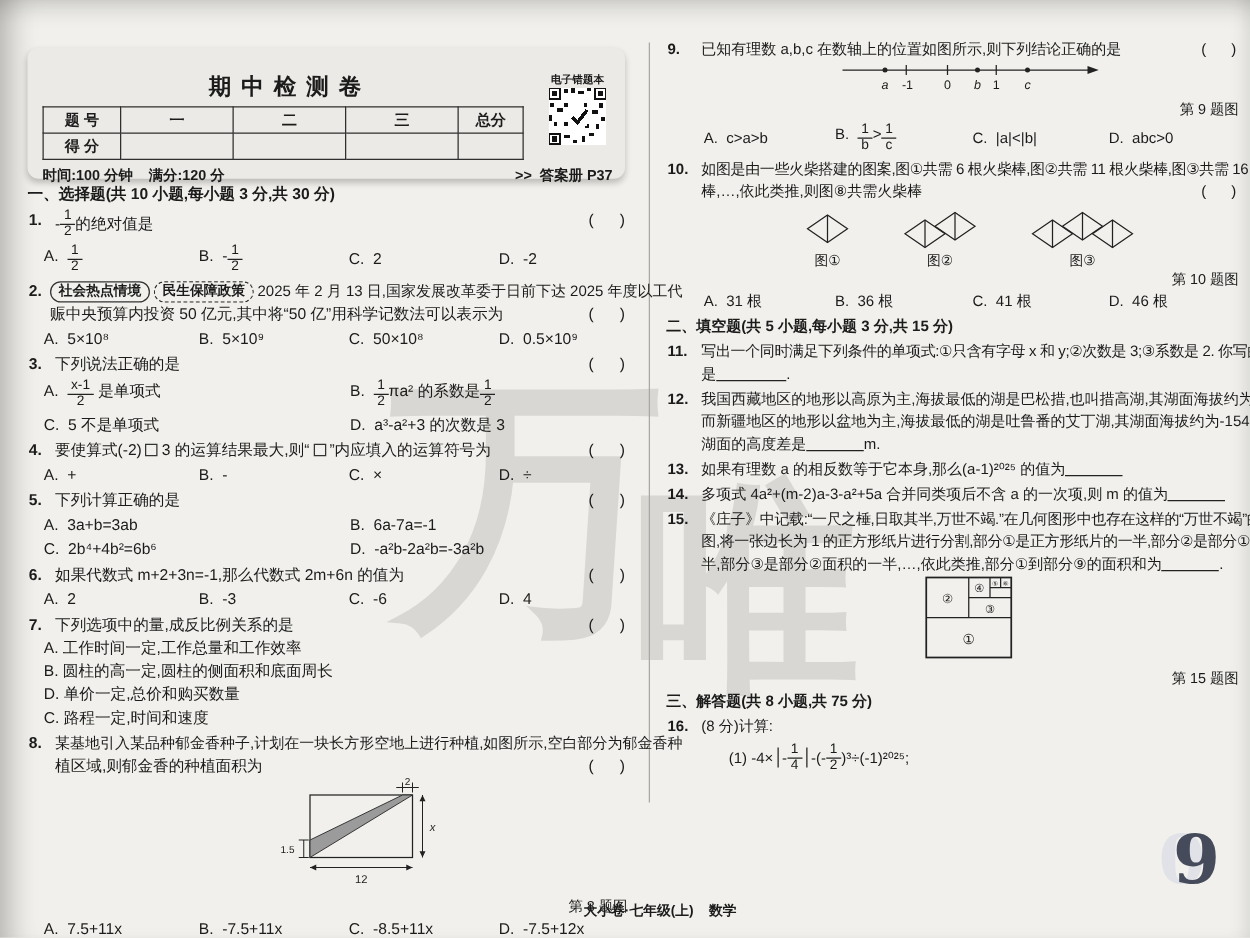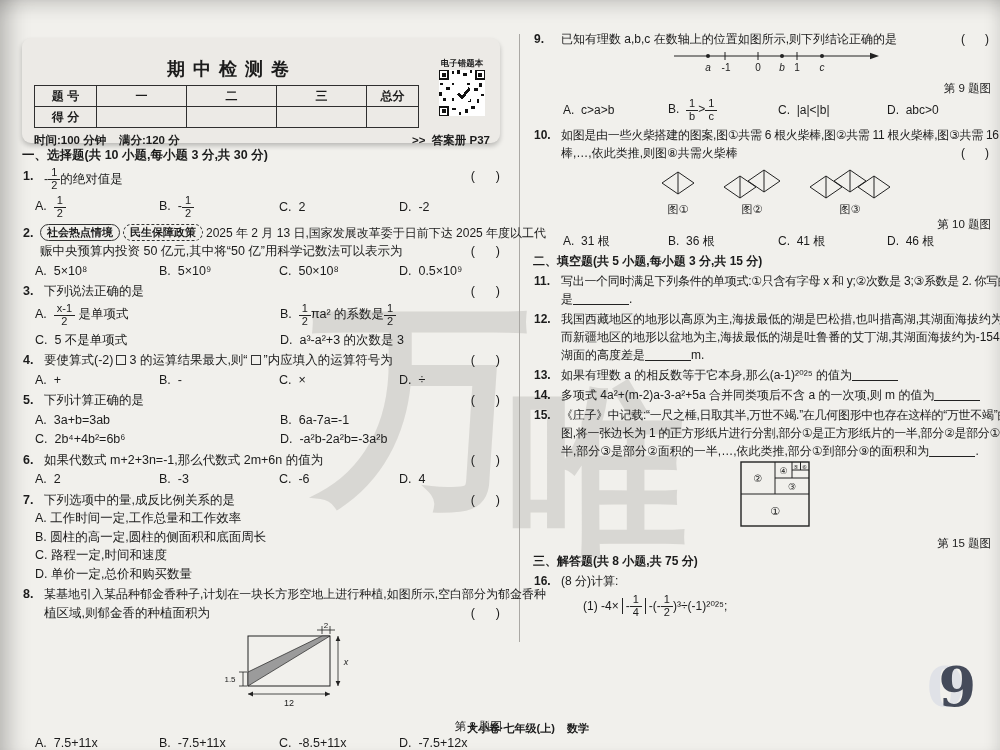--- a/index.html
+++ b/index.html
@@ -45,21 +45,21 @@
 .frac{display:inline-block;vertical-align:-7px;text-align:center;line-height:1.05;font-size:11px;}
 .frac>span{display:block;padding:0 3px;}
 .frac .fn{border-bottom:1px solid #222;}
 .badge{display:inline-block;border:1px solid #333;border-radius:9px;padding:0 6px;font-weight:bold;font-size:11px;line-height:15px;vertical-align:1px;margin-right:3px;}
 .badge.dash{border-style:dashed;}
 .sqbox{display:inline-block;width:10px;height:10px;border:1px solid #333;vertical-align:-1px;margin:0 3px;}
 .blank{display:inline-block;border-bottom:1px solid #222;height:12px;vertical-align:-2px;}
 .b56{width:56px}.b46{width:46px}
 .figwrap{text-align:center;}
 .figcap{text-align:right;font-size:11.5px;line-height:14px;margin-top:1px;}
-.matchrow{display:flex;justify-content:center;gap:24px;align-items:flex-end;margin-top:2px;}
+.matchrow{display:flex;justify-content:center;gap:40px;align-items:flex-end;margin-top:2px;}
 .mfig{text-align:center;}
 .mfig svg{display:block;margin:0 auto;}
 .mlabel{font-size:11px;line-height:14px;}
 svg .ln{stroke:#222;stroke-width:1;fill:none;}
 svg .thin{stroke:#222;stroke-width:.8;fill:none;}
 svg text{fill:#1b1b1b;}
 .formula{display:flex;align-items:center;height:32px;margin-left:22px;}
 .formula span{white-space:pre;}
 .absbar{display:inline-block;width:1px;height:16px;background:#222;margin:0 3px;}
 .footer{position:absolute;left:0;width:1000px;bottom:14px;text-align:center;font-size:11px;font-weight:bold;z-index:2;padding-left:56px;white-space:pre;}
@@ -267,22 +267,22 @@
 
     <div class="q">
       <span class="qn">7.</span>
       <div class="qb">
         <div class="rel">
           <span>下列选项中的量,成反比例关系的是</span>
           <span class="paren">(      )</span>
         </div>
         <div style="margin-left:-9px;">A.  工作时间一定,工作总量和工作效率</div>
         <div style="margin-left:-9px;">B.  圆柱的高一定,圆柱的侧面积和底面周长</div>
+        <div style="margin-left:-9px;">D.  单价一定,总价和购买数量</div>
         <div style="margin-left:-9px;">C.  路程一定,时间和速度</div>
-        <div style="margin-left:-9px;">D.  单价一定,总价和购买数量</div>
       </div>
     </div>
 
     <div class="q">
       <span class="qn">8.</span>
       <div class="qb">
         <div class="nowrap" style="font-size:12px;">某基地引入某品种郁金香种子,计划在一块长方形空地上进行种植,如图所示,空白部分为郁金香种</div>
         <div class="rel">
           <span>植区域,则郁金香的种植面积为</span>
           <span class="paren">(      )</span>

